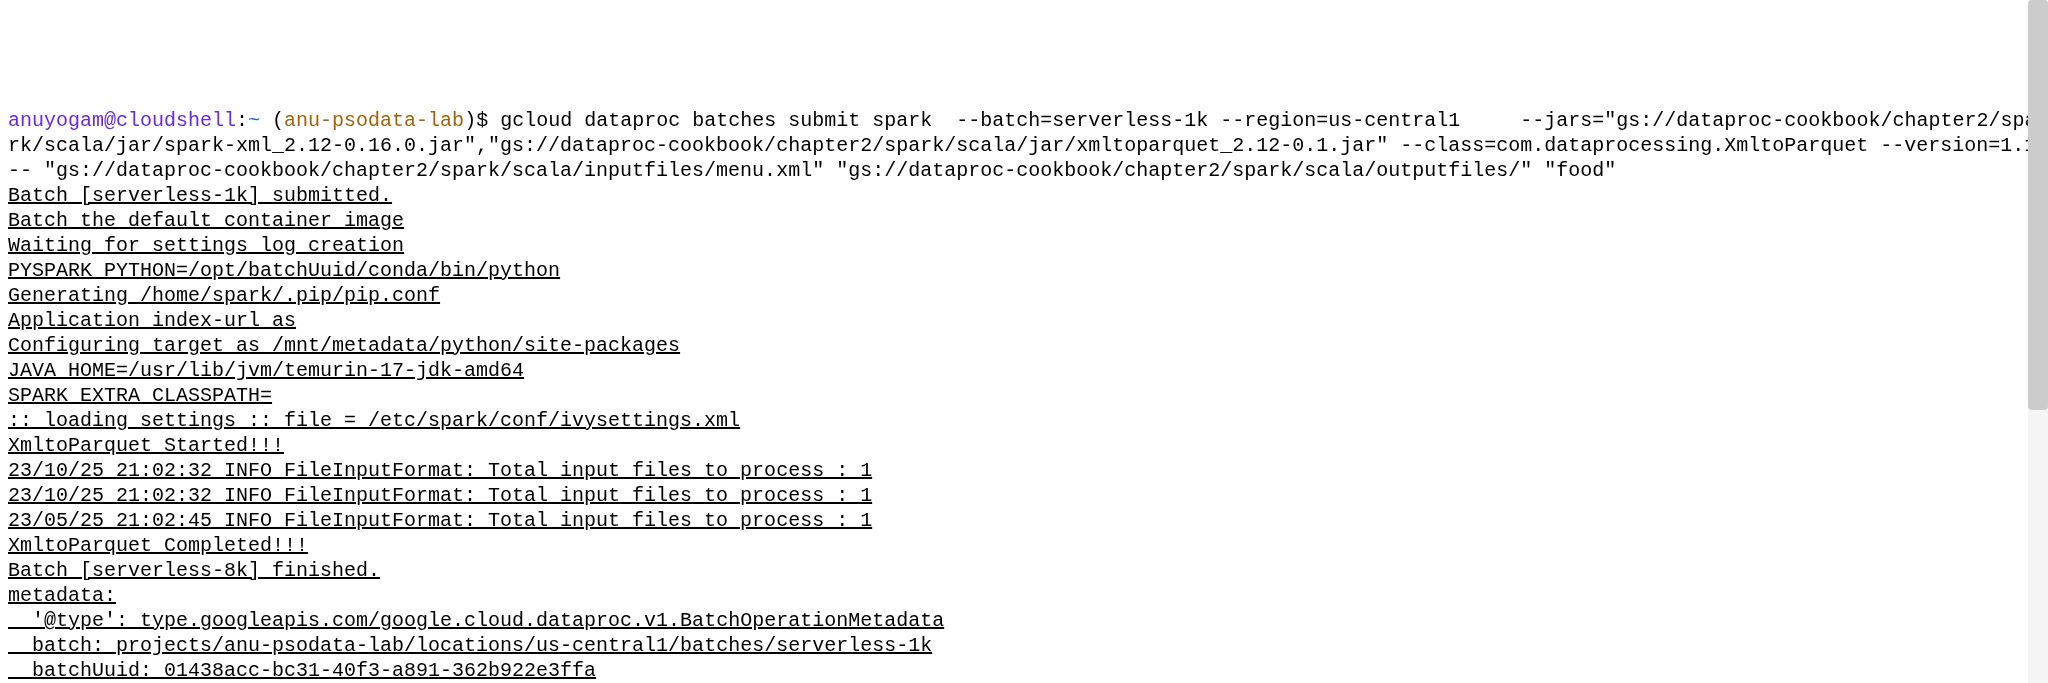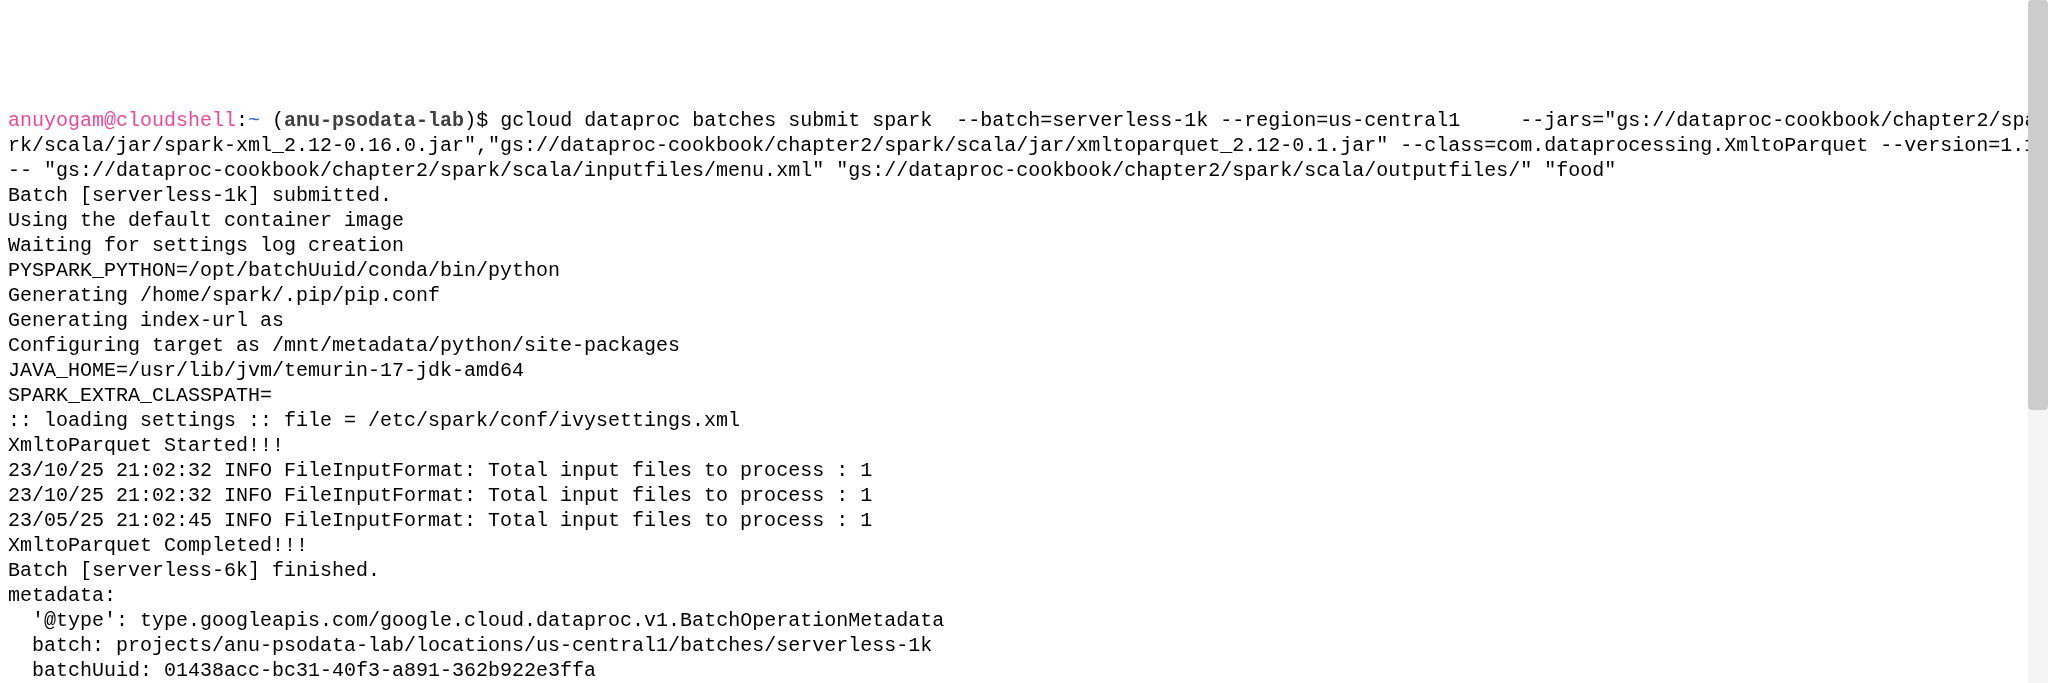--- a/index.html
+++ b/index.html
@@ -6,26 +6,26 @@
     body {
       font-family: "Menlo", "Monaco", "Consolas", "Courier New", monospace;
       font-size: 20px;
       line-height: 1.25;
       background: #ffffff;
       color: #000000;
       padding: 8px;
       white-space: pre-wrap;
       word-break: break-all;
     }
-    .prompt-user { color: #ec4899; }
+    .prompt-user { color: #6d28d9; }
     .prompt-tilde { color: #3366cc; }
-    .prompt-project { color: #404040; font-weight: bold; }
+    .prompt-project { color: #a16207; font-weight: normal; }
     .prompt-dollar { color: #000000; }
     .cmd { color: #000000; }
-    .output { color: #000000; }
+    .output { color: #000000; text-decoration: underline; }
     .scrollbar {
       position: fixed;
       right: 0;
       top: 0;
       width: 20px;
       height: 100%;
       background: #f5f5f5;
     }
     .scrollbar-thumb {
       position: absolute;
@@ -37,35 +37,35 @@
       border-radius: 4px;
     }
   </style>
 </head>
 <body>
 
 
 
 <div><span class="prompt-user">anuyogam@cloudshell</span><span>:</span><span class="prompt-tilde">~</span><span> (</span><span class="prompt-project">anu-psodata-lab</span><span>)</span><span class="prompt-dollar">$ </span><span class="cmd">gcloud dataproc batches submit spark  --batch=serverless-1k --region=us-central1     --jars="gs://dataproc-cookbook/chapter2/spark/scala/jar/spark-xml_2.12-0.16.0.jar","gs://dataproc-cookbook/chapter2/spark/scala/jar/xmltoparquet_2.12-0.1.jar" --class=com.dataprocessing.XmltoParquet --version=1.1 -- "gs://dataproc-cookbook/chapter2/spark/scala/inputfiles/menu.xml" "gs://dataproc-cookbook/chapter2/spark/scala/outputfiles/" "food"</span>
 <span class="output">Batch [serverless-1k] submitted.</span>
-<span class="output">Using the default container image</span>
+<span class="output">Batch the default container image</span>
 <span class="output">Waiting for settings log creation</span>
 <span class="output">PYSPARK_PYTHON=/opt/batchUuid/conda/bin/python</span>
 <span class="output">Generating /home/spark/.pip/pip.conf</span>
-<span class="output">Generating index-url as</span>
+<span class="output">Application index-url as</span>
 <span class="output">Configuring target as /mnt/metadata/python/site-packages</span>
 <span class="output">JAVA_HOME=/usr/lib/jvm/temurin-17-jdk-amd64</span>
 <span class="output">SPARK_EXTRA_CLASSPATH=</span>
 <span class="output">:: loading settings :: file = /etc/spark/conf/ivysettings.xml</span>
 <span class="output">XmltoParquet Started!!!</span>
 <span class="output">23/10/25 21:02:32 INFO FileInputFormat: Total input files to process : 1</span>
 <span class="output">23/10/25 21:02:32 INFO FileInputFormat: Total input files to process : 1</span>
 <span class="output">23/05/25 21:02:45 INFO FileInputFormat: Total input files to process : 1</span>
 <span class="output">XmltoParquet Completed!!!</span>
-<span class="output">Batch [serverless-6k] finished.</span>
+<span class="output">Batch [serverless-8k] finished.</span>
 <span class="output">metadata:</span>
 <span class="output">  '@type': type.googleapis.com/google.cloud.dataproc.v1.BatchOperationMetadata</span>
 <span class="output">  batch: projects/anu-psodata-lab/locations/us-central1/batches/serverless-1k</span>
 <span class="output">  batchUuid: 01438acc-bc31-40f3-a891-362b922e3ffa</span>
 
 
 
 
 
 

